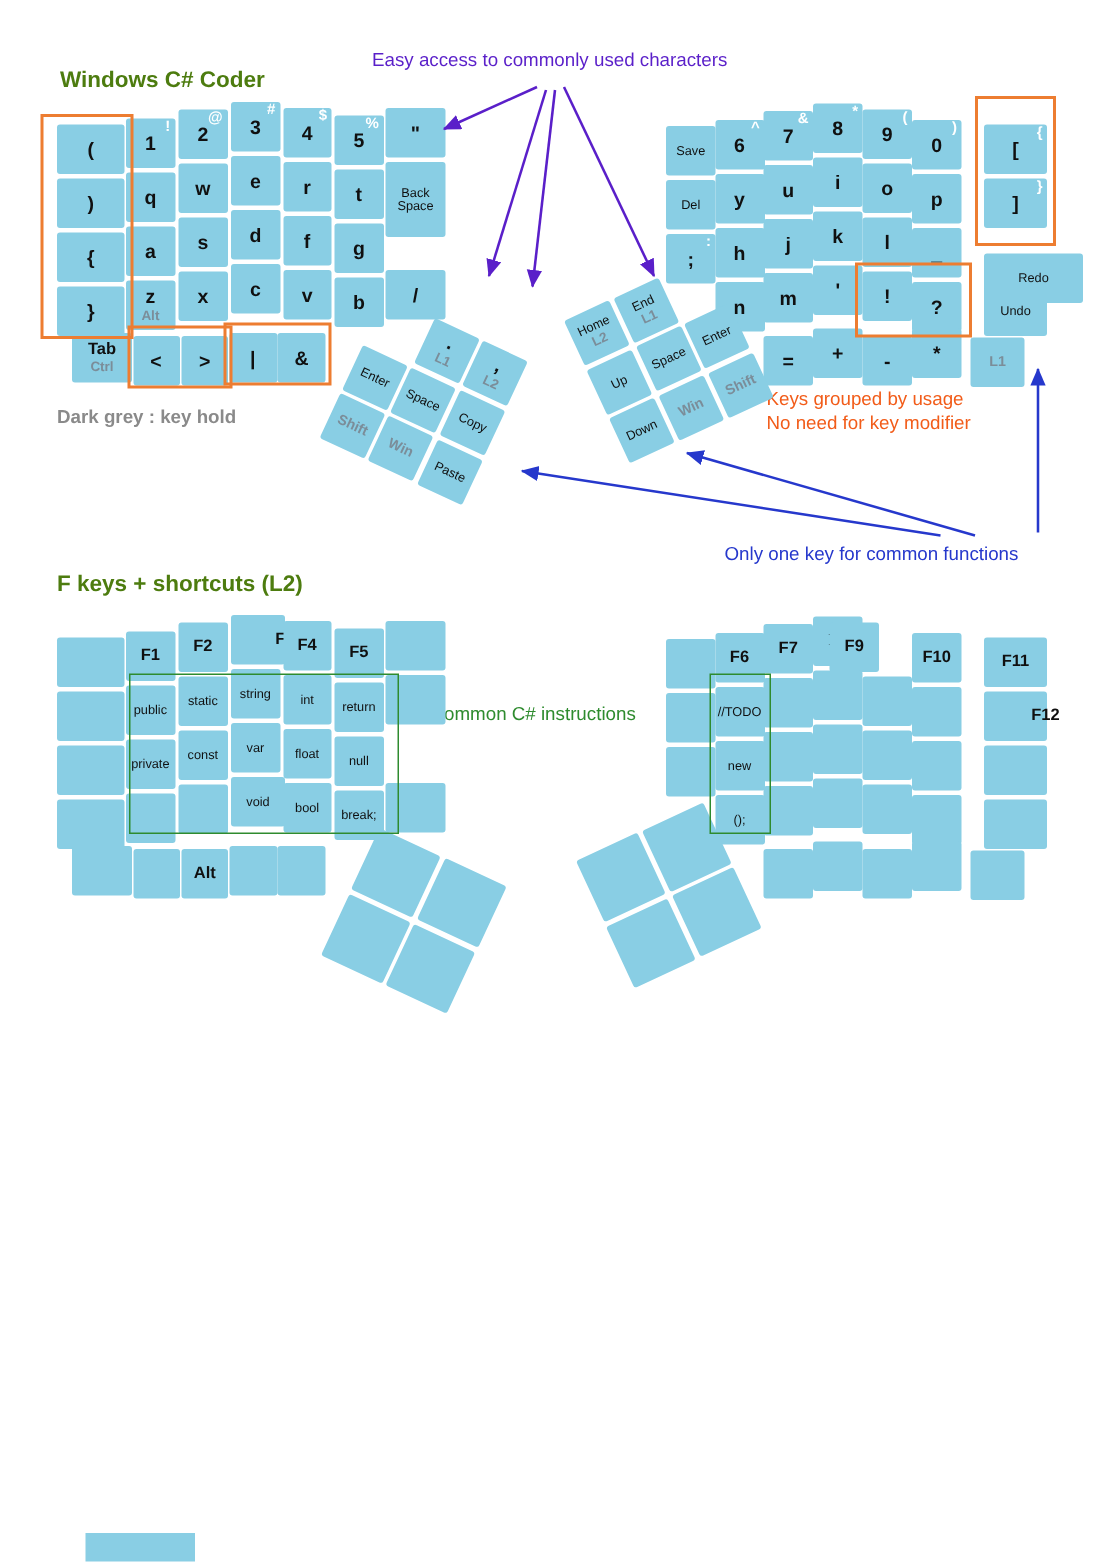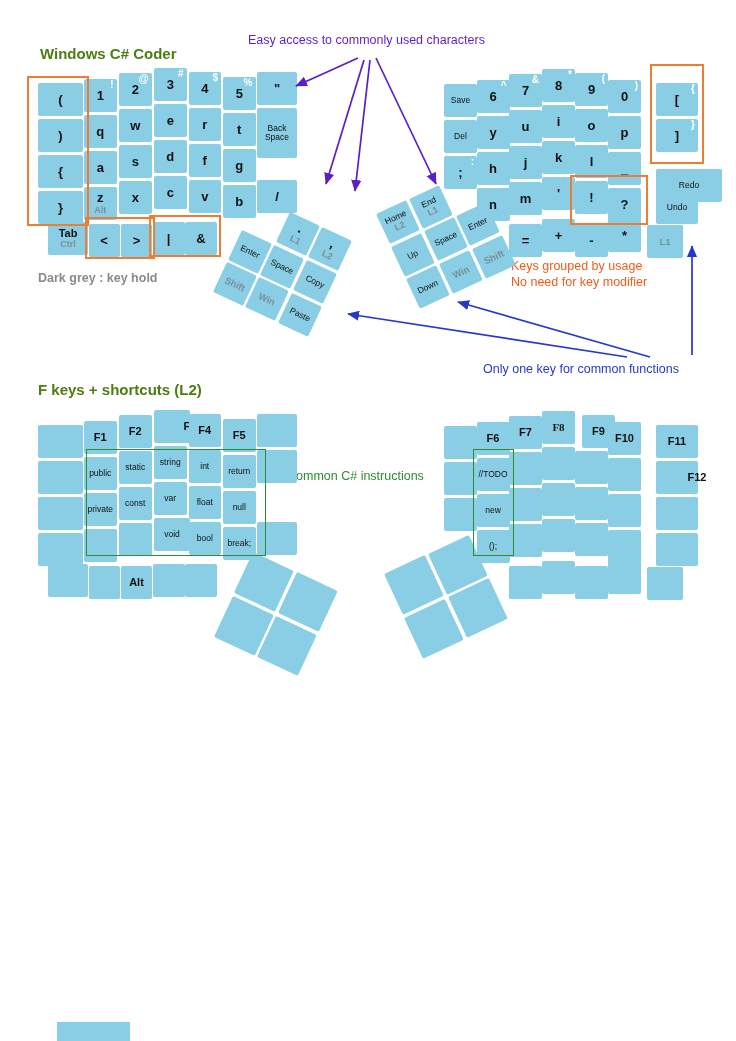--- a/index.html
+++ b/index.html
@@ -374,21 +374,21 @@
     <div class="key" style="left: 444px; top: 426px; width: 33px; height: 33px;"></div>
     <div class="key" style="left: 476.5px; top: 422px; width: 33px; height: 33px;">
       <span class="lbl-f">F6</span>
     </div>
     <div class="key" style="left: 509px; top: 416px; width: 33px; height: 33px;">
       <span class="lbl-f">F7</span>
     </div>
     <div class="key" style="left: 542px; top: 411px; width: 33px; height: 33px; font-family: Liberation Serif, serif;">
       <span class="lbl-f">F8</span>
     </div>
-    <div class="key" style="left: 582px; top: 415px; width: 33px; height: 33px;">
+    <div class="key" style="left: 553px; top: 415px; width: 33px; height: 33px;">
       <span class="lbl-f">F9</span>
     </div>
     <div class="key" style="left: 608px; top: 422px; width: 33px; height: 33px;">
       <span class="lbl-f">F10</span>
     </div>
     <div class="key" style="left: 656px; top: 425px; width: 42px; height: 33px;">
       <span class="lbl-f">F11</span>
     </div>
     <div class="key" style="left: 444px; top: 462px; width: 33px; height: 33px;"></div>
     <div class="key" style="left: 476.5px; top: 458px; width: 33px; height: 33px;">

